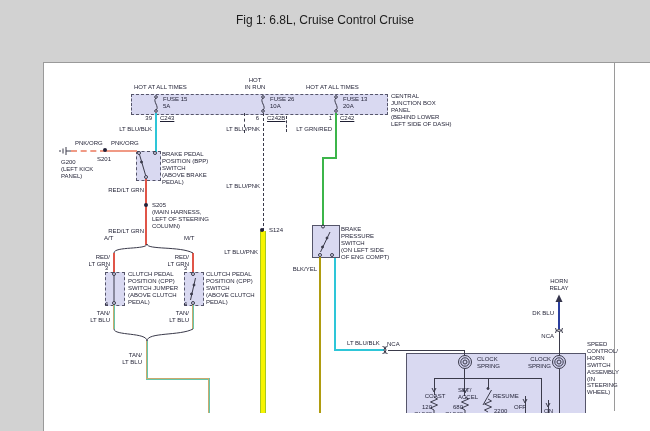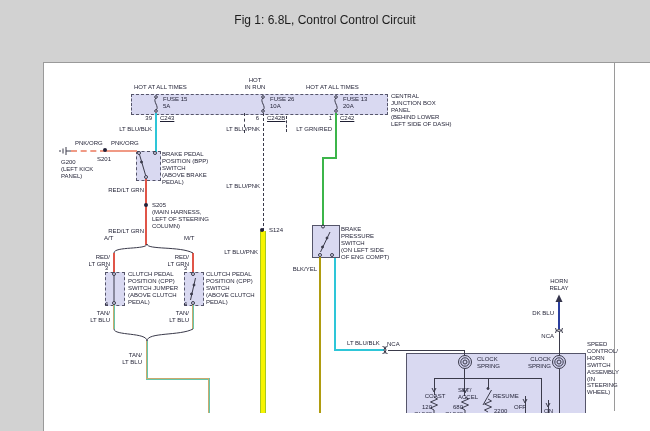--- a/index.html
+++ b/index.html
@@ -16,21 +16,21 @@
   .wire{position:absolute;z-index:2;}
   #shapes{position:absolute;left:0;top:0;z-index:3;pointer-events:none;}
   .dot{position:absolute;width:4px;height:4px;border-radius:50%;background:#23233a;z-index:4;}
   .lbl{position:absolute;font:6px/6.9px "Liberation Sans",sans-serif;color:#1f1f33;
        white-space:pre-line;z-index:5;letter-spacing:0;}
 </style>
 </head>
 <body>
 
 <div id="stage">
-  <div id="title">Fig 1: 6.8L, Control Control Circuit</div>
+  <div id="title">Fig 1: 6.8L, Cruise Control Cruise</div>
   <div id="page">
     <div id="clip">
       <svg id="shapes" width="607" height="350" viewBox="0 0 607 350">
         <g stroke="#3a3a4a" fill="none" stroke-width="1">
           <g>
             <path d="M112,35 c-4,3 4,9 0,12"></path>
             <circle cx="112" cy="34" r="1.3"></circle>
               <circle cx="112" cy="48" r="1.3"></circle>
           </g>
           <g>

